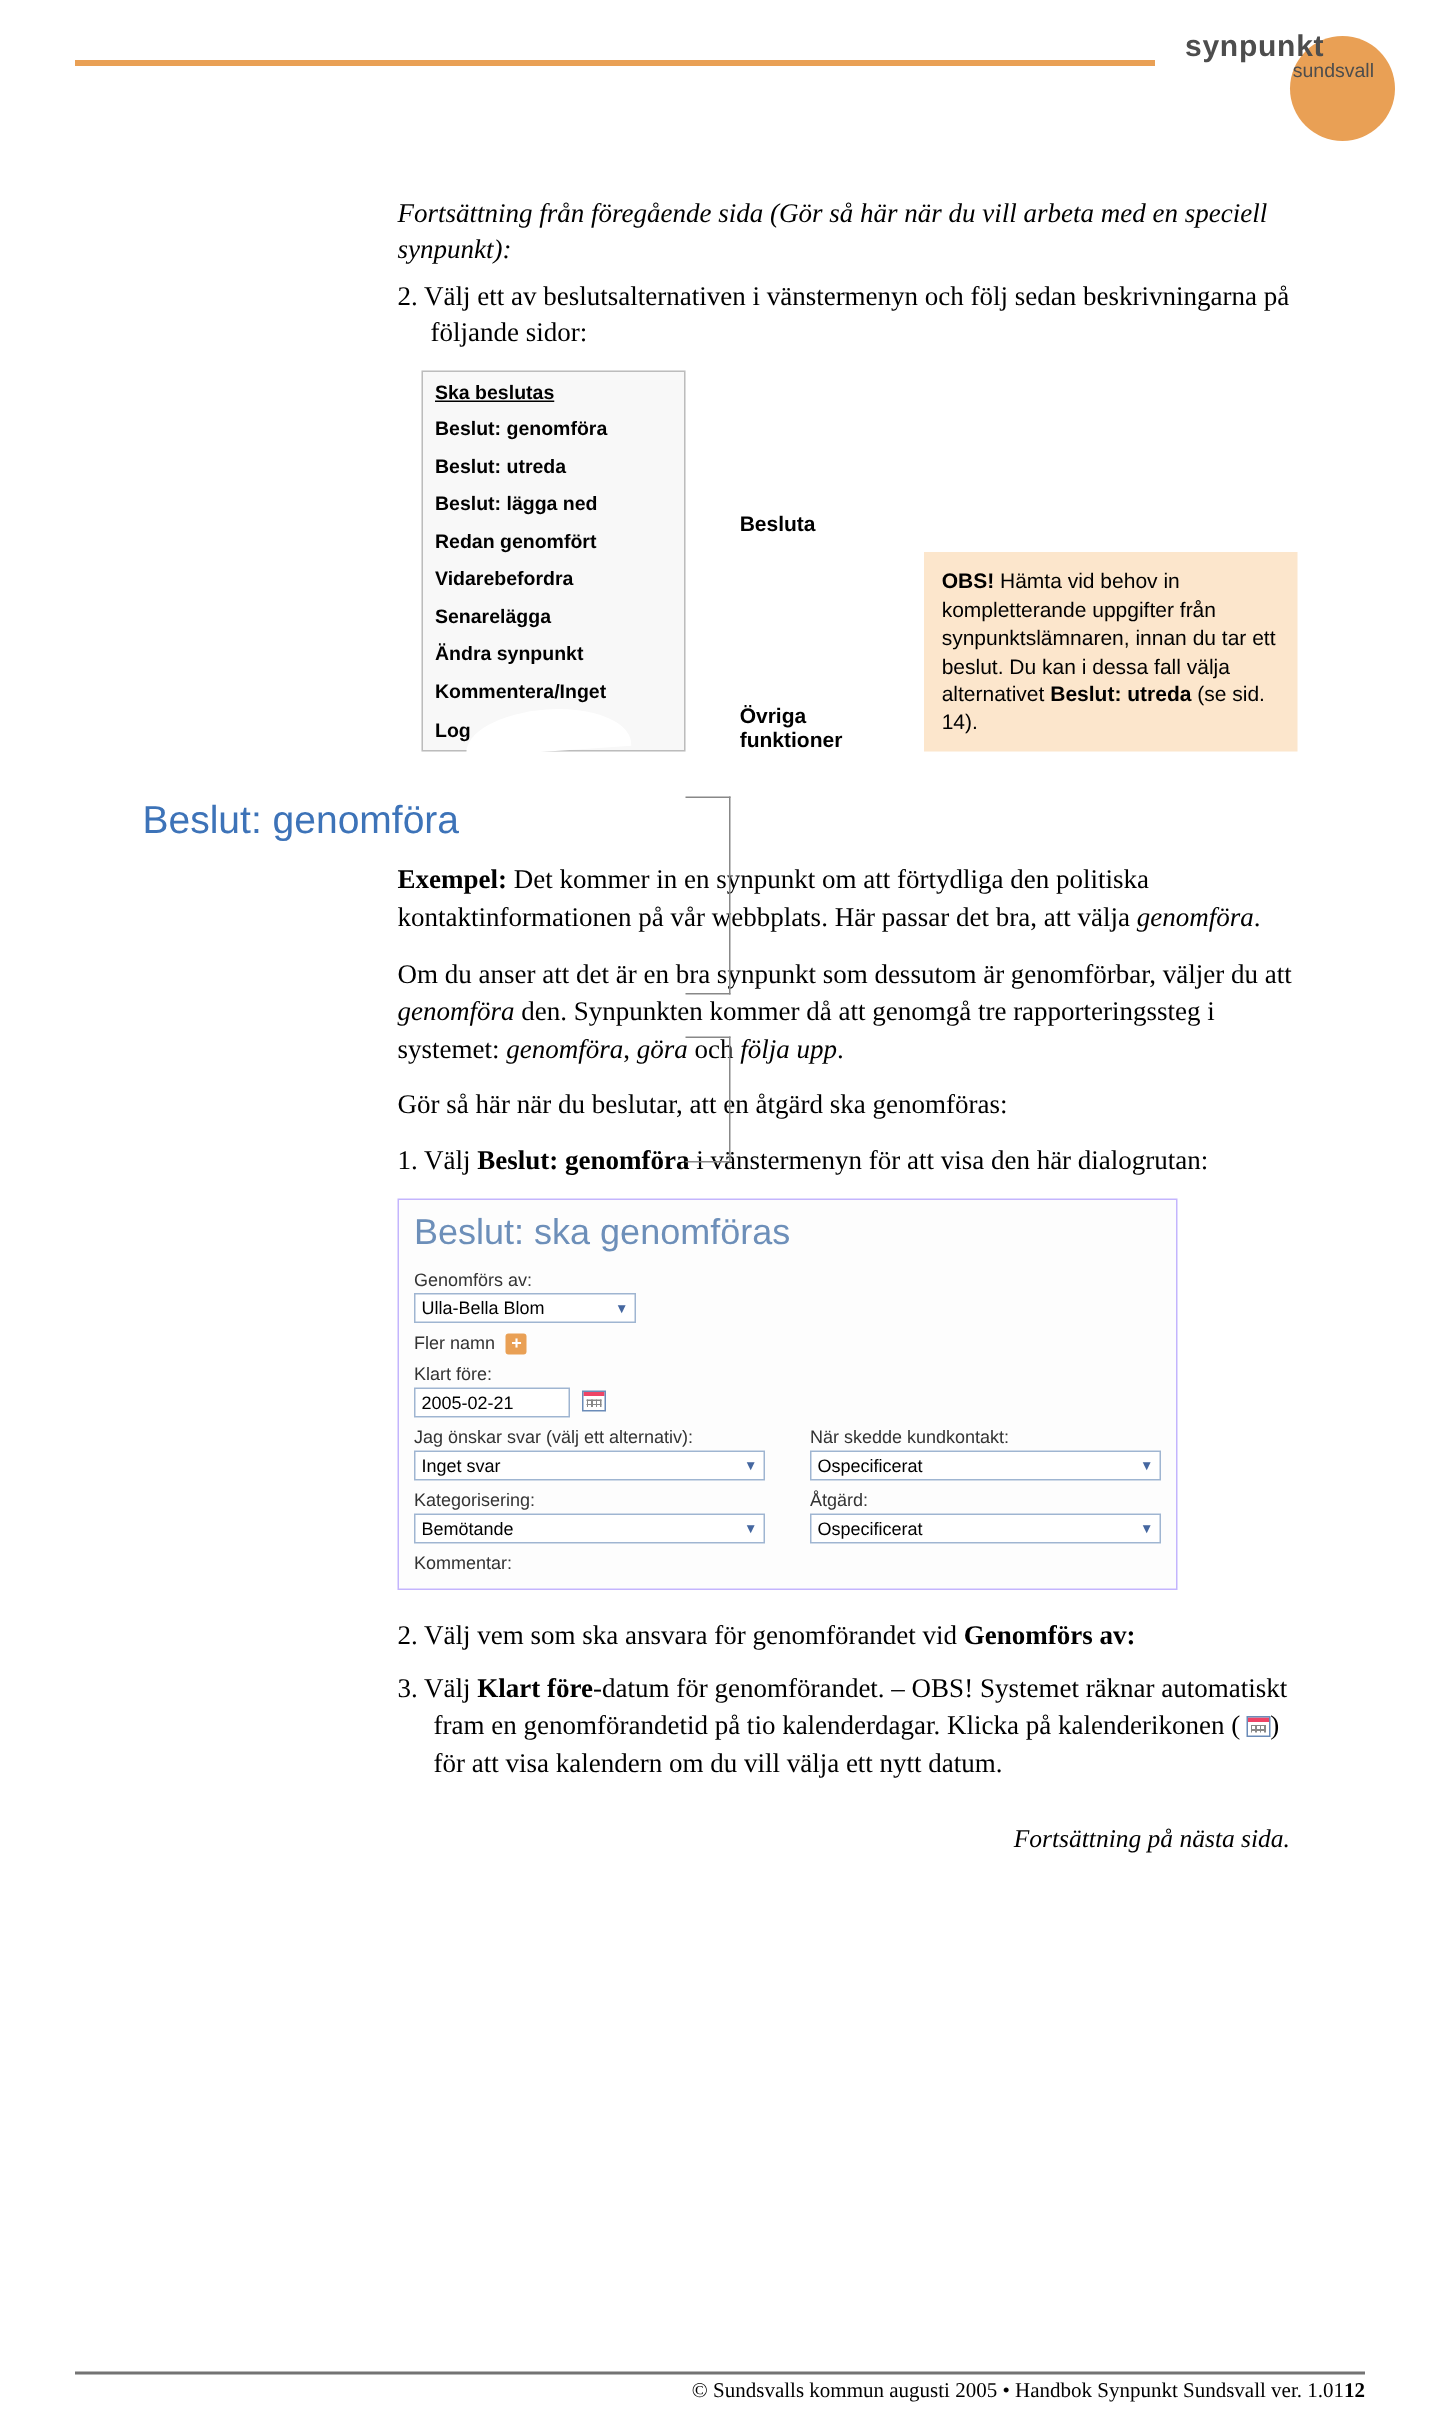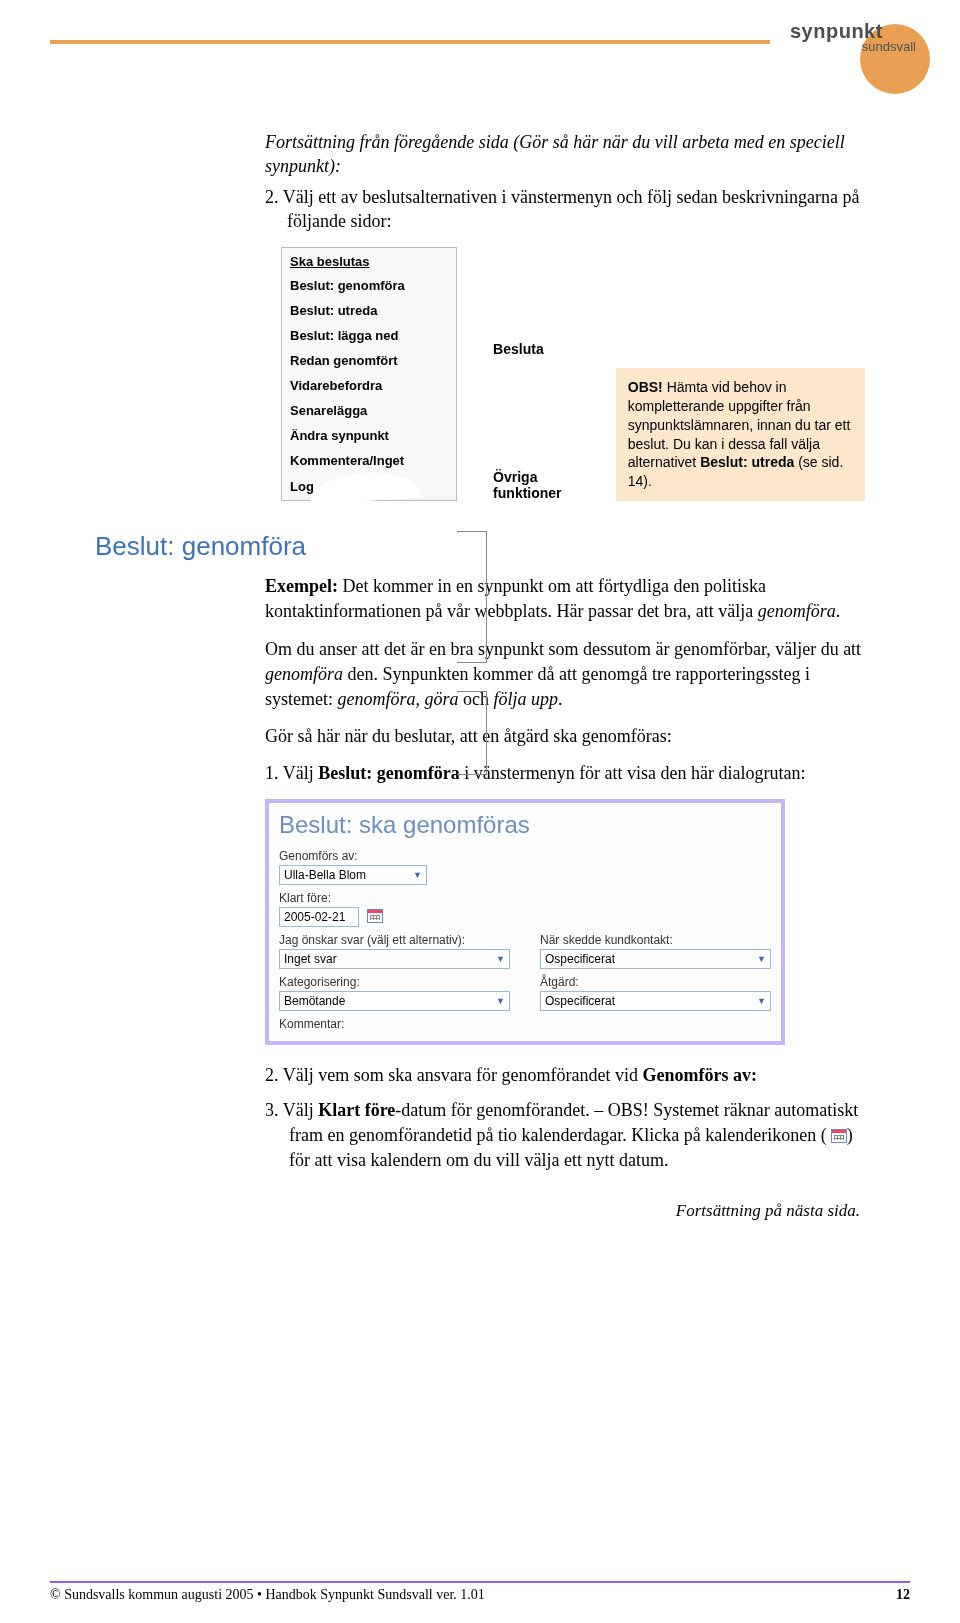--- a/index.html
+++ b/index.html
@@ -158,21 +158,21 @@
     margin-left: 170px;
   }
   .bodytext em { font-style: italic; }
   .bodytext strong { font-weight: bold; }
   .dialog-wrap {
     margin-left: 170px;
     margin-top: 10px;
     margin-bottom: 18px;
   }
   .dialog {
-    border: 4px solid #c4b5fd;
+    border: 1px solid #c4b5fd;
     width: 520px;
     font-family: Arial, sans-serif;
     background: #fdfdfd;
     padding: 8px 10px 10px;
   }
   .dialog .dh {
     color: #6d8fb9;
     font-size: 24px;
     margin-bottom: 10px;
   }
@@ -191,21 +191,21 @@
     background: #fff;
     display: flex;
     justify-content: space-between;
     align-items: center;
     margin-top: 2px;
   }
   .fake-select .caret {
     font-size: 9px;
     color: #4567a0;
   }
-  .fake-input { width: 80px; display: inline-block; }
+  .fake-input { width: 104px; display: inline-block; }
   .cal-icon {
     display: inline-block;
     width: 16px; height: 14px;
     border: 1px solid #6a8bb8;
     background:
       linear-gradient(#e46 0 3px, #fff 3px 100%);
     vertical-align: middle;
     margin-left: 4px;
     position: relative;
   }
@@ -248,25 +248,25 @@
     font-size: 17px;
     margin-top: 28px;
     text-align: right;
     padding-right: 5px;
   }
   .footer {
     position: absolute;
     bottom: 20px;
     left: 50px;
     right: 50px;
-    border-top: 2px solid #8b5cf6;
+    border-top: 2px solid #737373;
     font-size: 14px;
     padding-top: 4px;
     display: flex;
-    justify-content: space-between;
+    justify-content: flex-end;
   }
 </style>
 </head>
 <body>
 
 <div class="top-rule"></div>
 <div class="logo-wrap">
   <div class="logo-circle"></div>
   <div class="logo-txt1">synpunkt</div>
   <div class="logo-txt2">sundsvall</div>
@@ -322,20 +322,24 @@
   <div class="dialog-wrap">
     <div class="dialog">
       <div class="dh">Beslut: ska genomföras</div>
 
       <label>Genomförs av:</label>
       <div class="fake-select" style="width:148px">
         <span>Ulla-Bella Blom</span>
         <span class="caret">▼</span>
       </div>
 
+      <label>
+        <span>Fler namn</span>
+        <span class="plus-btn">+</span>
+      </label>
 
       <label>Klart före:</label>
       <div>
         <span class="fake-input">2005-02-21</span>
         <span class="cal-icon"></span>
       </div>
 
       <div class="field-row">
         <div class="field">
           <label>Jag önskar svar (välj ett alternativ):</label>

